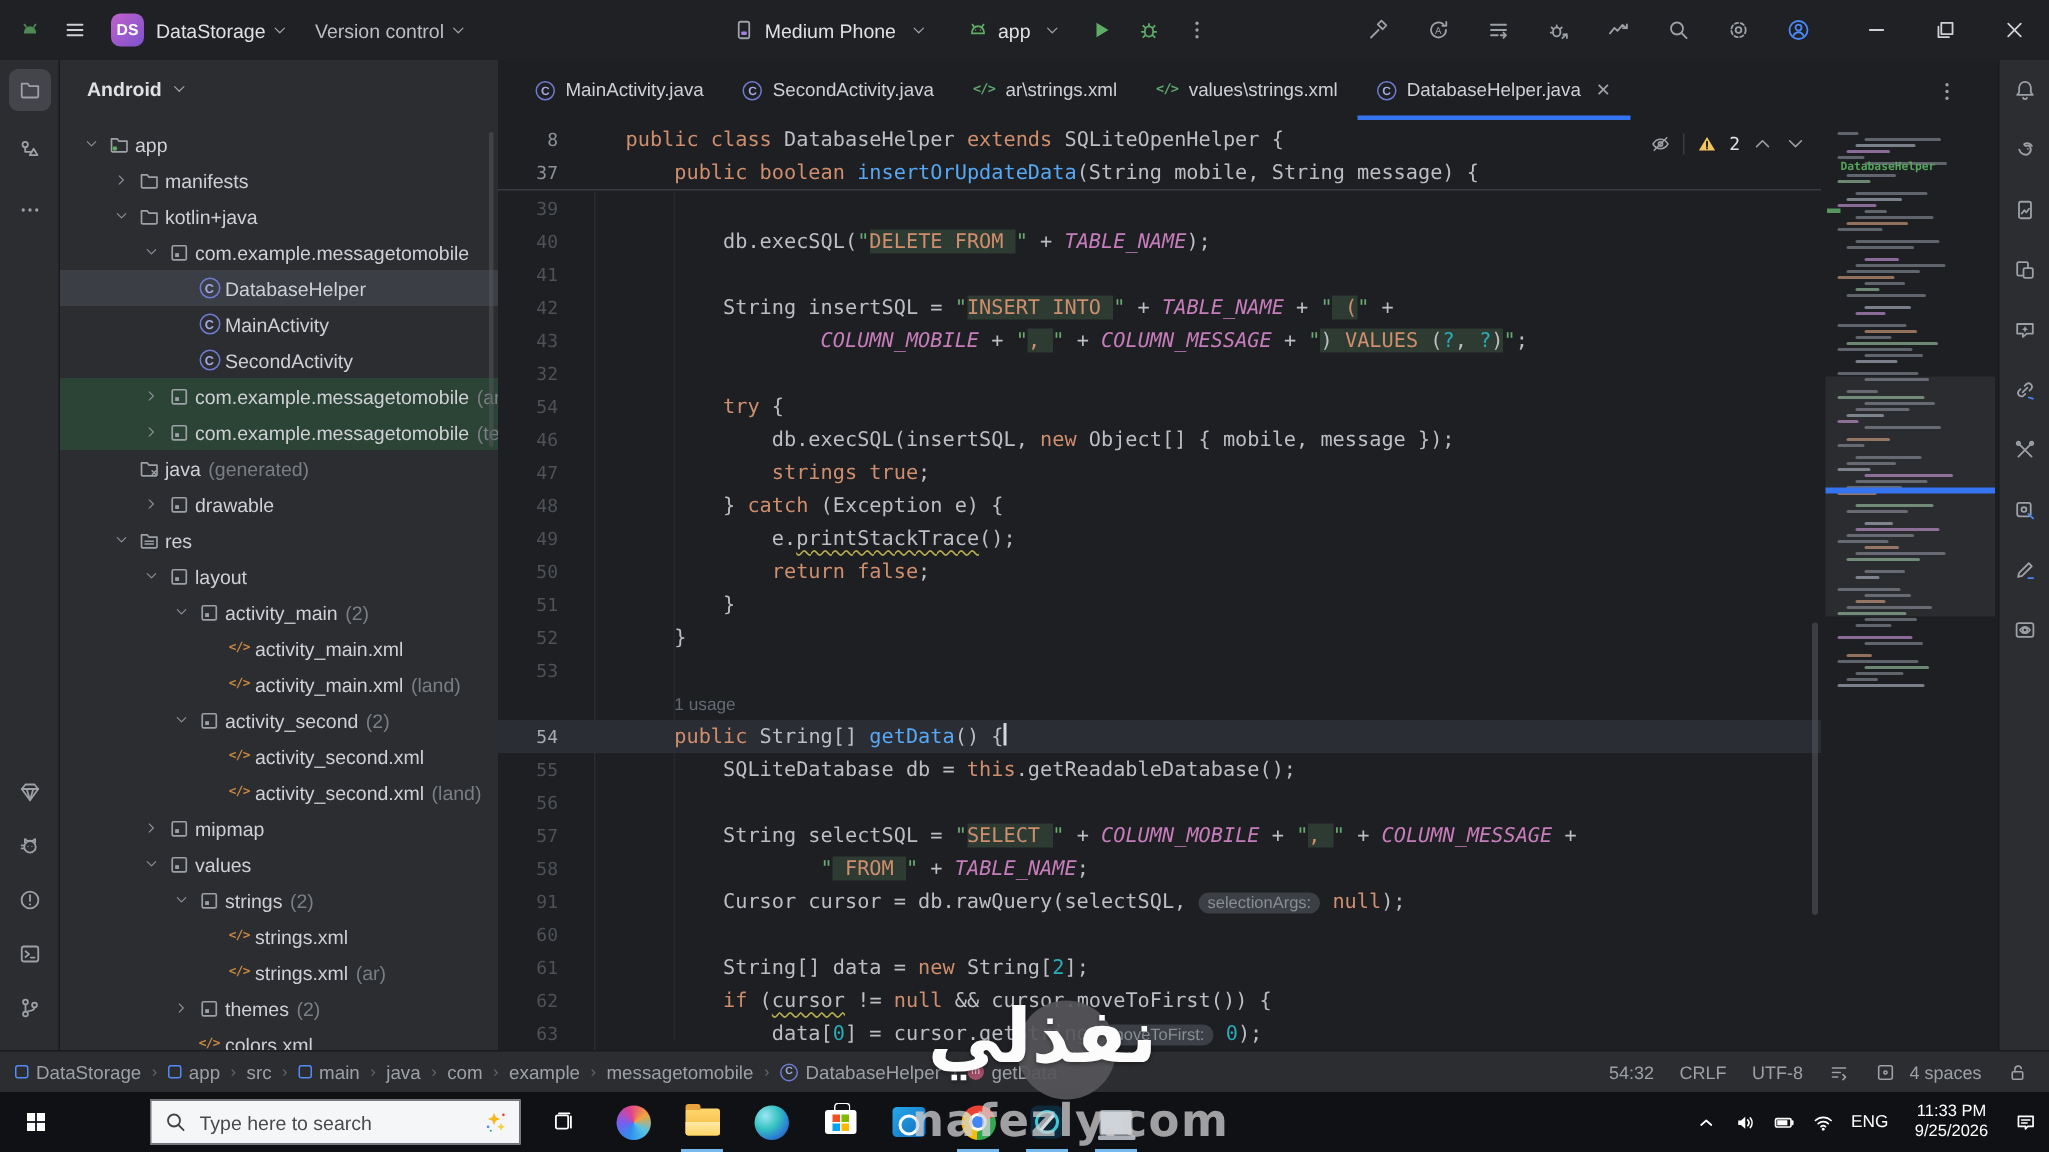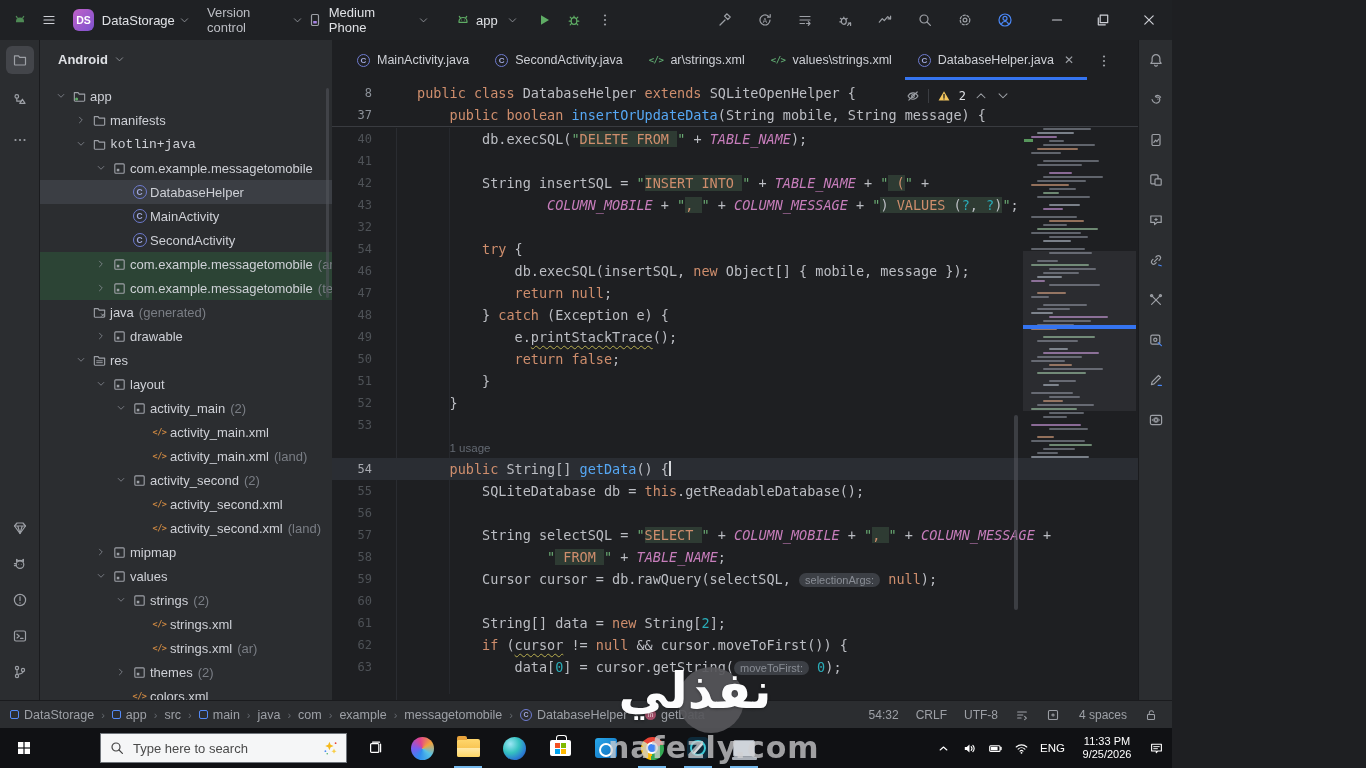--- a/index.html
+++ b/index.html
@@ -1,17 +1,17 @@
 <!DOCTYPE html>
 <html><head>
 <meta charset="utf-8">
 <style>
   *{box-sizing:border-box;margin:0;padding:0}
   html,body{width:1366px;height:768px;overflow:hidden;background:#1E1F22;font-family:"Liberation Sans",sans-serif}
-  #app{position:relative;width:1172px;height:768px;color:#CED0D6}
+  #app{position:relative;width:1366px;height:768px;color:#CED0D6}
   .ico{display:inline-flex;align-items:center;justify-content:center;color:#9DA0A6}
   .ico svg{display:block}
 
   
   #titlebar{height:40px;background:#1F2124;display:flex;align-items:center;padding-left:12px;font-size:13px}
   #titlebar .gap{width:14px}
   #badge{width:22px;height:22px;border-radius:6px;background:linear-gradient(135deg,#C061C9,#7D52CE);color:#fff;
          font-size:10.5px;font-weight:bold;display:flex;align-items:center;justify-content:center;margin:0 8px 0 16px}
   .tbtxt{color:#DFE1E5;margin-right:4px}
   .tbtxt.dim{color:#BCBEC4}
@@ -403,21 +403,21 @@
                 <path d="M5.5 3.5L10 8l-4.5 4.5"></path>
               </svg>
             </span>
             <span class="ticon" style="color: rgb(157, 160, 166);">
               <svg width="16" height="16" viewBox="0 0 16 16" fill="none" stroke="currentColor" stroke-width="1.2" stroke-linecap="round" stroke-linejoin="round">
                 <path d="M2.5 3.8h4l1.2 1.6h5.8v6.8a.8.8 0 0 1-.8.8H3.3a.8.8 0 0 1-.8-.8z"></path>
               </svg>
             </span>
             <span>manifests</span>
           </div>
-          <div class="trow" style="padding-left: 32px; font-family: Liberation Mono, monospace;">
+          <div class="trow" style="padding-left: 32px;">
             <span class="chevbox">
               <svg width="16" height="16" viewBox="0 0 16 16" fill="none" stroke="currentColor" stroke-width="1.2" stroke-linecap="round" stroke-linejoin="round">
                 <path d="M3.5 5.5L8 10l4.5-4.5"></path>
               </svg>
             </span>
             <span class="ticon" style="color: rgb(157, 160, 166);">
               <svg width="16" height="16" viewBox="0 0 16 16" fill="none" stroke="currentColor" stroke-width="1.2" stroke-linecap="round" stroke-linejoin="round">
                 <path d="M2.5 3.8h4l1.2 1.6h5.8v6.8a.8.8 0 0 1-.8.8H3.3a.8.8 0 0 1-.8-.8z"></path>
               </svg>
             </span>
@@ -718,41 +718,42 @@
         </span>
 
       <div id="codearea">
         <div class="guide" id="g1"></div>
         <div class="guide" id="g2"></div>
         <div id="sticky">
             <div class="cl"><span class="ln">8</span><span><span class="t-k">public class </span><span class="t-p">DatabaseHelper </span><span class="t-k">extends </span><span class="t-p">SQLiteOpenHelper {</span></span></div>
             <div class="cl"><span class="ln">37</span><span><span class="t-k">    public boolean </span><span class="t-m">insertOrUpdateData</span><span class="t-p">(String mobile, String message) {</span></span></div>
           </div>
         <div id="lines">
+            <div class="cl"><span class="ln">39</span><span></span></div>
             <div class="cl"><span class="ln">40</span><span><span class="t-p">        db.execSQL(</span><span class="t-s">"</span><span class="t-q">DELETE FROM </span><span class="t-s">"</span><span class="t-p"> + </span><span class="t-c">TABLE_NAME</span><span class="t-p">);</span></span></div>
             <div class="cl"><span class="ln">41</span><span></span></div>
             <div class="cl"><span class="ln">42</span><span><span class="t-p">        String insertSQL = </span><span class="t-s">"</span><span class="t-q">INSERT INTO </span><span class="t-s">"</span><span class="t-p"> + </span><span class="t-c">TABLE_NAME</span><span class="t-p"> + </span><span class="t-s">"</span><span class="t-q"> (</span><span class="t-s">"</span><span class="t-p"> +</span></span></div>
             <div class="cl"><span class="ln">43</span><span><span class="t-p">                </span><span class="t-c">COLUMN_MOBILE</span><span class="t-p"> + </span><span class="t-s">"</span><span class="t-q">, </span><span class="t-s">"</span><span class="t-p"> + </span><span class="t-c">COLUMN_MESSAGE</span><span class="t-p"> + </span><span class="t-s">"</span><span class="t-qp">) </span><span class="t-q">VALUES </span><span class="t-qp">(</span><span class="t-qn">?</span><span class="t-qp">, </span><span class="t-qn">?</span><span class="t-qp">)</span><span class="t-s">"</span><span class="t-p">;</span></span></div>
             <div class="cl"><span class="ln">32</span><span></span></div>
             <div class="cl"><span class="ln">54</span><span><span class="t-k">        try</span><span class="t-p"> {</span></span></div>
             <div class="cl"><span class="ln">46</span><span><span class="t-p">            db.execSQL(insertSQL, </span><span class="t-k">new</span><span class="t-p"> Object[] { mobile, message });</span></span></div>
-            <div class="cl"><span class="ln">47</span><span><span class="t-k">            return null</span><span class="t-p">;</span></span></div>
+            <div class="cl"><span class="ln">47</span><span><span class="t-k">            strings true</span><span class="t-p">;</span></span></div>
             <div class="cl"><span class="ln">48</span><span><span class="t-p">        } </span><span class="t-k">catch</span><span class="t-p"> (Exception e) {</span></span></div>
             <div class="cl"><span class="ln">49</span><span><span class="t-p">            e.</span><span class="t-w">printStackTrace</span><span class="t-p">();</span></span></div>
             <div class="cl"><span class="ln">50</span><span><span class="t-k">            return false</span><span class="t-p">;</span></span></div>
             <div class="cl"><span class="ln">51</span><span><span class="t-p">        }</span></span></div>
             <div class="cl"><span class="ln">52</span><span><span class="t-p">    }</span></span></div>
             <div class="cl"><span class="ln">53</span><span></span></div>
             <div class="cl"><span class="ln"></span><span><span class="t-p">    </span><span class="t-u">1 usage</span></span></div>
             <div class="cl cur"><span class="ln">54</span><span><span class="t-k">    public </span><span class="t-p">String[] </span><span class="t-m">getData</span><span class="t-p">() {</span><span class="caret"></span></span></div>
             <div class="cl"><span class="ln">55</span><span><span class="t-p">        SQLiteDatabase db = </span><span class="t-k">this</span><span class="t-p">.getReadableDatabase();</span></span></div>
             <div class="cl"><span class="ln">56</span><span></span></div>
             <div class="cl"><span class="ln">57</span><span><span class="t-p">        String selectSQL = </span><span class="t-s">"</span><span class="t-q">SELECT </span><span class="t-s">"</span><span class="t-p"> + </span><span class="t-c">COLUMN_MOBILE</span><span class="t-p"> + </span><span class="t-s">"</span><span class="t-q">, </span><span class="t-s">"</span><span class="t-p"> + </span><span class="t-c">COLUMN_MESSAGE</span><span class="t-p"> +</span></span></div>
             <div class="cl"><span class="ln">58</span><span><span class="t-p">                </span><span class="t-s">"</span><span class="t-q"> FROM </span><span class="t-s">"</span><span class="t-p"> + </span><span class="t-c">TABLE_NAME</span><span class="t-p">;</span></span></div>
-            <div class="cl"><span class="ln">59</span><span><span class="t-p">        Cursor cursor = db.rawQuery(selectSQL, </span><span class="t-i">selectionArgs:</span><span class="t-p"> </span><span class="t-k">null</span><span class="t-p">);</span></span></div>
+            <div class="cl"><span class="ln">91</span><span><span class="t-p">        Cursor cursor = db.rawQuery(selectSQL, </span><span class="t-i">selectionArgs:</span><span class="t-p"> </span><span class="t-k">null</span><span class="t-p">);</span></span></div>
             <div class="cl"><span class="ln">60</span><span></span></div>
             <div class="cl"><span class="ln">61</span><span><span class="t-p">        String[] data = </span><span class="t-k">new</span><span class="t-p"> String[</span><span class="t-n">2</span><span class="t-p">];</span></span></div>
             <div class="cl"><span class="ln">62</span><span><span class="t-k">        if</span><span class="t-p"> (</span><span class="t-w">cursor</span><span class="t-p"> != </span><span class="t-k">null</span><span class="t-p"> &amp;&amp; cursor.moveToFirst()) {</span></span></div>
             <div class="cl"><span class="ln">63</span><span><span class="t-p">            data[</span><span class="t-n">0</span><span class="t-p">] = cursor.getString(</span><span class="t-i">moveToFirst:</span><span class="t-p"> </span><span class="t-n">0</span><span class="t-p">);</span></span></div>
           </div>
 
         <div id="inspect">
           <span class="ico">
               <svg width="16" height="16" viewBox="0 0 16 16" fill="none" stroke="currentColor" stroke-width="1.2" stroke-linecap="round" stroke-linejoin="round">
                 <path d="M2.3 8s2.1-3.6 5.7-3.6S13.7 8 13.7 8s-2.1 3.6-5.7 3.6S2.3 8 2.3 8z"></path>
@@ -989,21 +990,21 @@
     <div id="sbright">
       <span>54:32</span>
       <span>CRLF</span>
       <span>UTF-8</span>
       <span class="ico">
           <svg width="16" height="16" viewBox="0 0 16 16" fill="none" stroke="currentColor" stroke-width="1.2" stroke-linecap="round" stroke-linejoin="round">
             <path d="M3 4.6h10M3 8h6M3 11.4h4"></path>
             <path d="M11 9.6l2 1.9-2 1.9"></path>
           </svg>
         </span>
-      <span style="display:flex;align-items:flex-start;gap:19px">
+      <span style="display:flex;align-items:flex-start;gap:9px">
         <span class="ico">
             <svg width="16" height="16" viewBox="0 0 16 16" fill="none" stroke="currentColor" stroke-width="1.2" stroke-linecap="round" stroke-linejoin="round">
               <rect x="2.8" y="2.8" width="10.4" height="10.4" rx="1.5"></rect>
               <circle cx="8" cy="8" r="1.2"></circle>
             </svg>
           </span>
         <span>4 spaces</span>
       </span>
       <span class="ico">
           <svg width="16" height="16" viewBox="0 0 16 16" fill="none" stroke="currentColor" stroke-width="1.2" stroke-linecap="round" stroke-linejoin="round">

